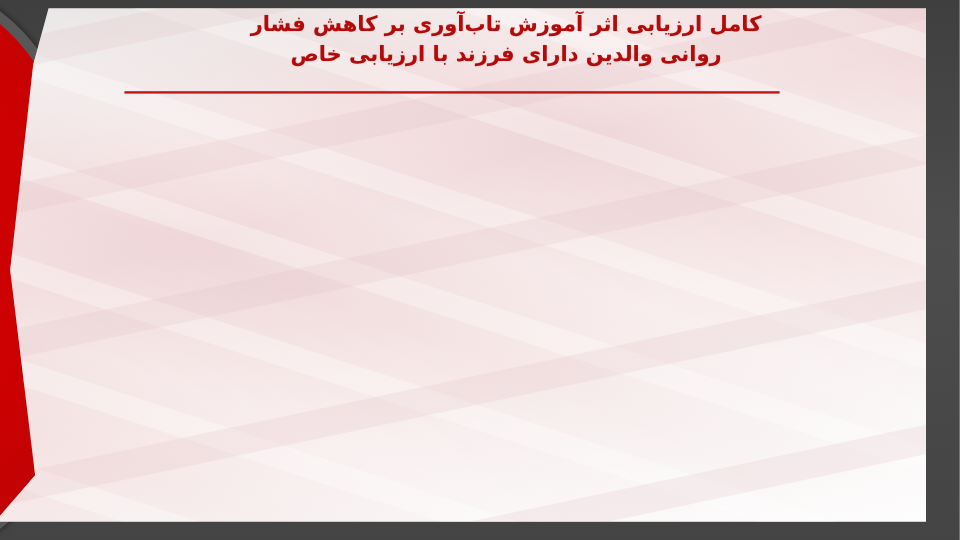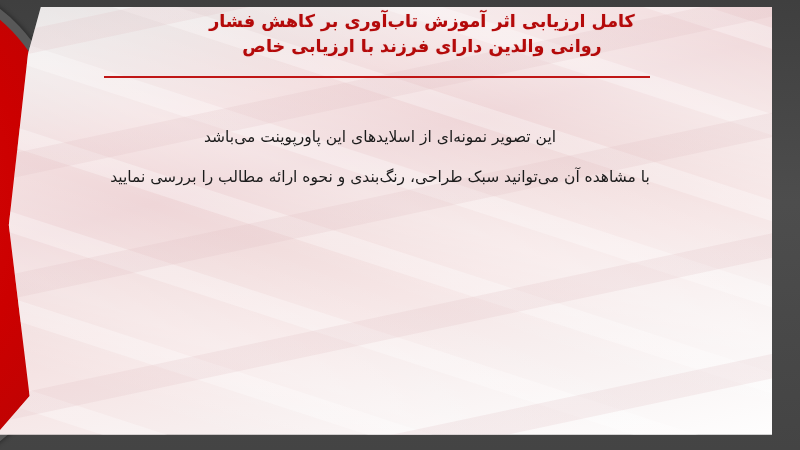--- a/index.html
+++ b/index.html
@@ -180,19 +180,17 @@
   </div>
 
   <div class="title-block">
     <div class="title-line">کامل ارزیابی اثر آموزش تاب‌آوری بر کاهش فشار</div>
     <div class="title-line">روانی والدین دارای فرزند با ارزیابی خاص</div>
   </div>
 
   <div class="title-rule"></div>
 
   <div class="body-block">
-    <div class="body-line">این تصویر نمونه‌ای از اسلایدهای این پاورپوینت می‌باشد</div>
-    <div class="body-line">با مشاهده آن می‌توانید سبک طراحی، رنگ‌بندی و نحوه ارائه مطالب را بررسی نمایید</div>
   </div>
 
   <div class="bottom-sliver"></div>
 
 </div>
 
 </body></html>

